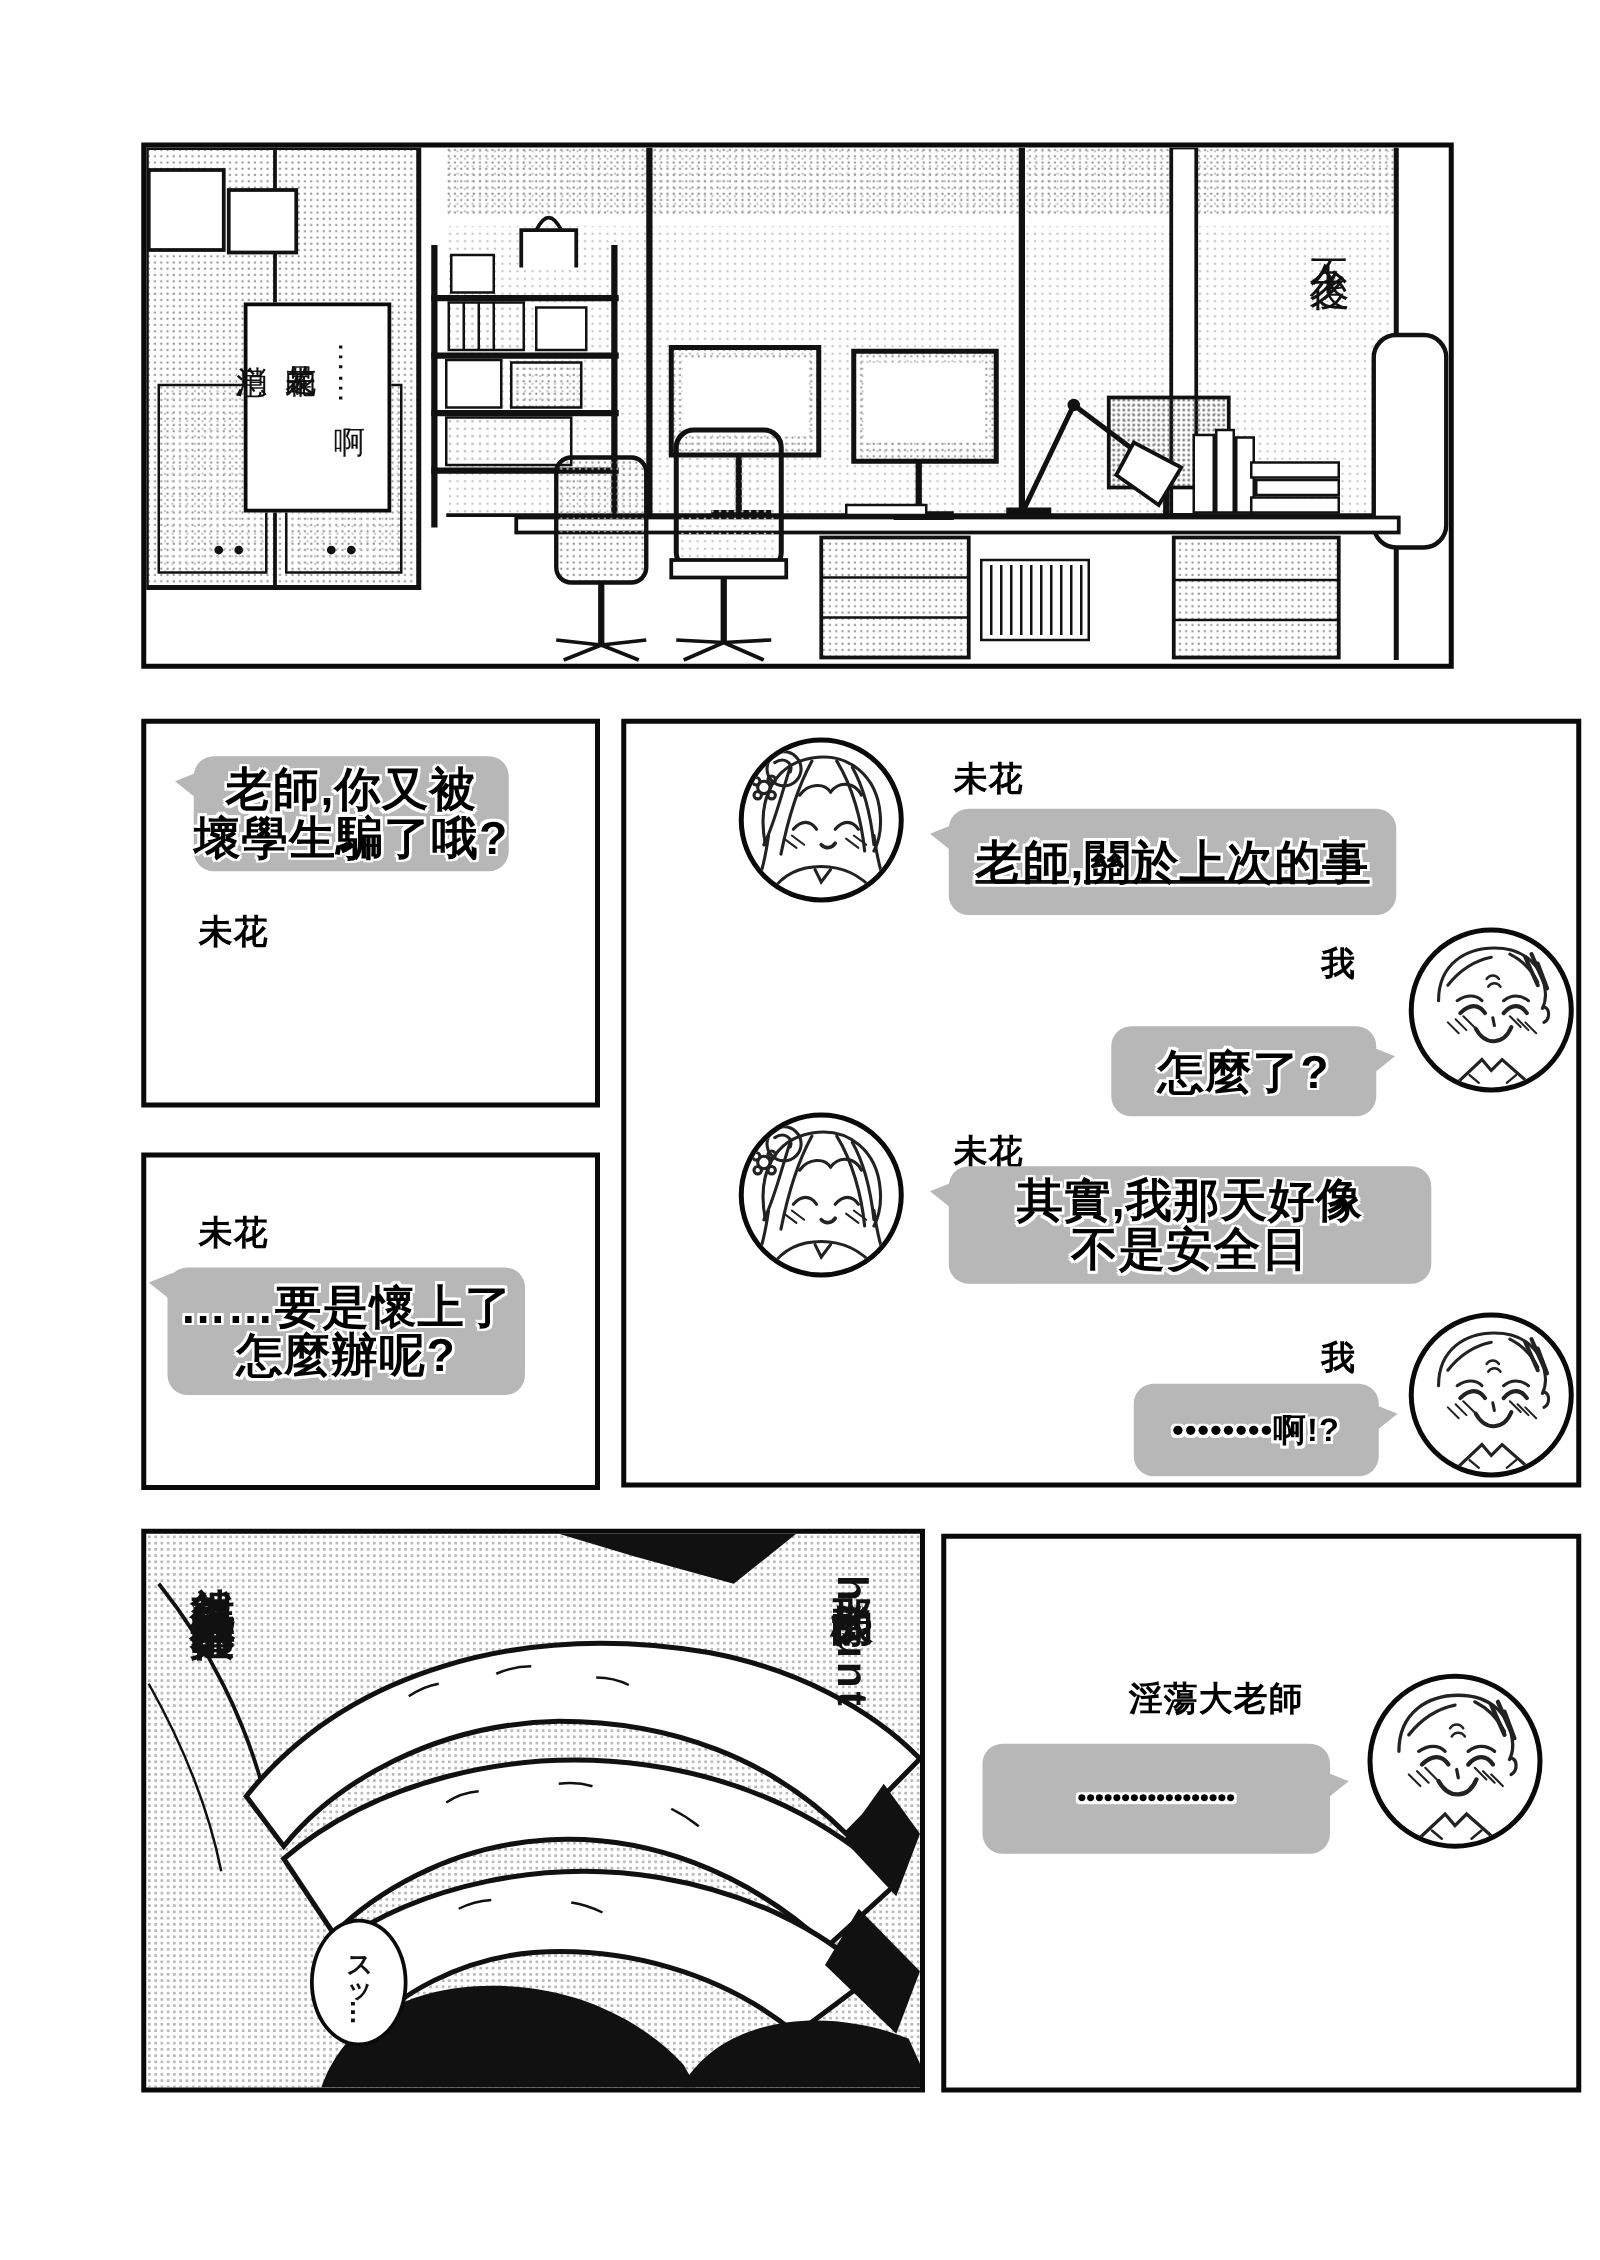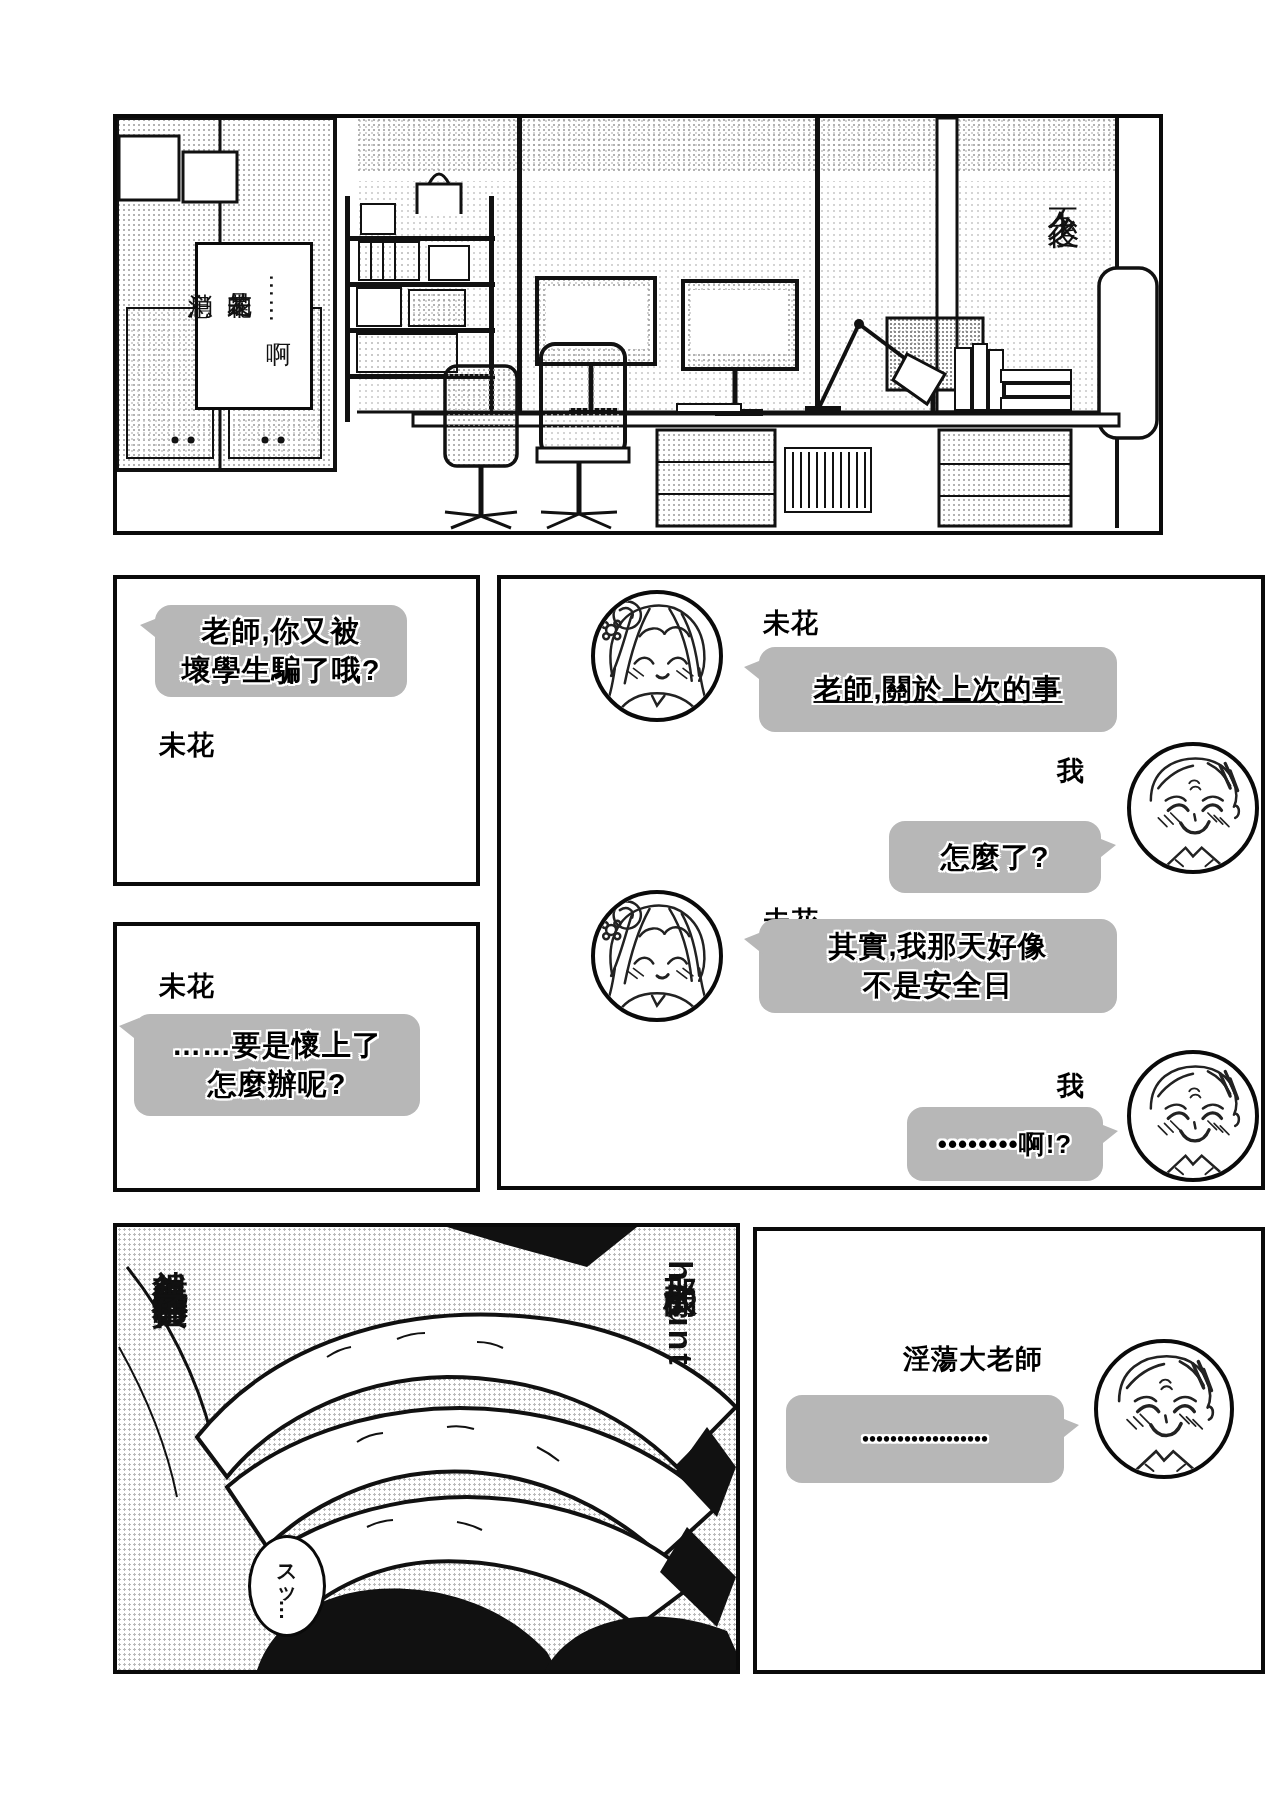--- a/index.html
+++ b/index.html
@@ -1,21 +1,21 @@
 <!DOCTYPE html>
 <html><head>
 <meta charset="utf-8">
 <style>
   html,body{margin:0;padding:0;background:#ffffff;}
   #page{position:relative;width:1280px;height:1808px;background:#fff;overflow:hidden;
         font-family:"Liberation Sans","DejaVu Sans",sans-serif;color:#111;}
   .panel{position:absolute;border:4px solid #0a0a0a;background:#fff;box-sizing:border-box;}
   .vtext{writing-mode:vertical-rl;text-orientation:mixed;white-space:pre-line;color:#111;}
   .bubble{position:absolute;background:#b7b7b7;border-radius:16px;display:flex;align-items:center;justify-content:center;}
-  .btext{font-weight:bold;font-size:29px;line-height:39px;letter-spacing:1px;color:#000;white-space:pre-line;text-align:center;
+  .btext{font-weight:bold;font-size:37px;line-height:39px;letter-spacing:1px;color:#000;white-space:pre-line;text-align:center;
          text-shadow:2px 0 0 #fff,-2px 0 0 #fff,0 2px 0 #fff,0 -2px 0 #fff,2px 2px 0 #fff,-2px -2px 0 #fff,2px -2px 0 #fff,-2px 2px 0 #fff;}
   .tail-l{position:absolute;left:-15px;top:12px;width:0;height:0;
           border-top:8px solid transparent;border-bottom:16px solid transparent;border-right:20px solid #b7b7b7;}
   .tail-r{position:absolute;right:-15px;top:16px;width:0;height:0;
           border-top:8px solid transparent;border-bottom:16px solid transparent;border-left:20px solid #b7b7b7;}
   .sender{position:absolute;font-weight:600;font-size:27px;color:#000;letter-spacing:1px;}
   .avatar{position:absolute;border:4px solid #0a0a0a;border-radius:50%;background:#fff;box-sizing:border-box;overflow:hidden;}
   .avatar svg{width:100%;height:100%;display:block;}
   .halftone{background-image:radial-gradient(#b9b9b9 1px, transparent 1.2px);background-size:5px 5px;}
   .narr{position:absolute;font-size:32px;font-weight:500;letter-spacing:3px;}
@@ -233,21 +233,21 @@
       <span class="tail-r"></span>
       <span class="btext">怎麼了?</span>
     </div>
 
     <div class="avatar" style="left:90px;top:311px;width:132px;height:132px;">
       <svg viewBox="0 0 100 100">
           <use href="#girl-face"></use>
         </svg>
     </div>
     <div class="sender" style="left:262px;top:324px;">未花</div>
-    <div class="bubble" style="left:258px;top:340px;width:358px;height:94px;">
+    <div class="bubble" style="left:258px;top:354px;width:386px;height:94px;">
       <span class="tail-l"></span>
       <span class="btext">其實,我那天好像
 不是安全日</span>
     </div>
 
     <div class="sender" style="left:556px;top:489px;">我</div>
     <div class="avatar" style="left:626px;top:471px;width:132px;height:132px;">
       <svg viewBox="0 0 100 100">
           <use href="#man-face"></use>
         </svg>
@@ -281,21 +281,21 @@
       <path d="M140 443 C160 385 220 358 290 362 C350 365 400 392 430 425 L440 443 Z" fill="#111"></path>
       <path d="M428 443 C458 388 540 376 610 404 L619 424 L619 443 Z" fill="#111"></path>
     </svg>
     <div class="inner-v vtext" style="right:32px;top:24px;height:300px;font-size:34px;">那樣的haunt</div>
     <div class="inner-v vtext" style="left:28px;top:14px;height:420px;font-size:36px;">就得負起大人的責任了</div>
     <div class="sfx-bubble vtext" style="left:131px;top:308px;width:72px;height:96px;">
       <span>スッ…</span>
     </div>
   </div>
 
-  <div class="panel" style="left:753px;top:1227px;width:512px;height:447px;font-family:Liberation Serif, serif;">
+  <div class="panel" style="left:753px;top:1227px;width:512px;height:447px;">
     <div class="sender" style="right:218px;top:110px;">淫蕩大老師</div>
     <div class="bubble" style="left:29px;top:164px;width:278px;height:88px;">
       <span class="tail-r" style="top:22px;"></span>
       <span class="btext" style="font-size:20px;letter-spacing:0px;">••••••••••••••••••</span>
     </div>
     <div class="avatar" style="left:337px;top:108px;width:140px;height:140px;">
       <svg viewBox="0 0 100 100">
           <use href="#man-face"></use>
         </svg>
     </div>

